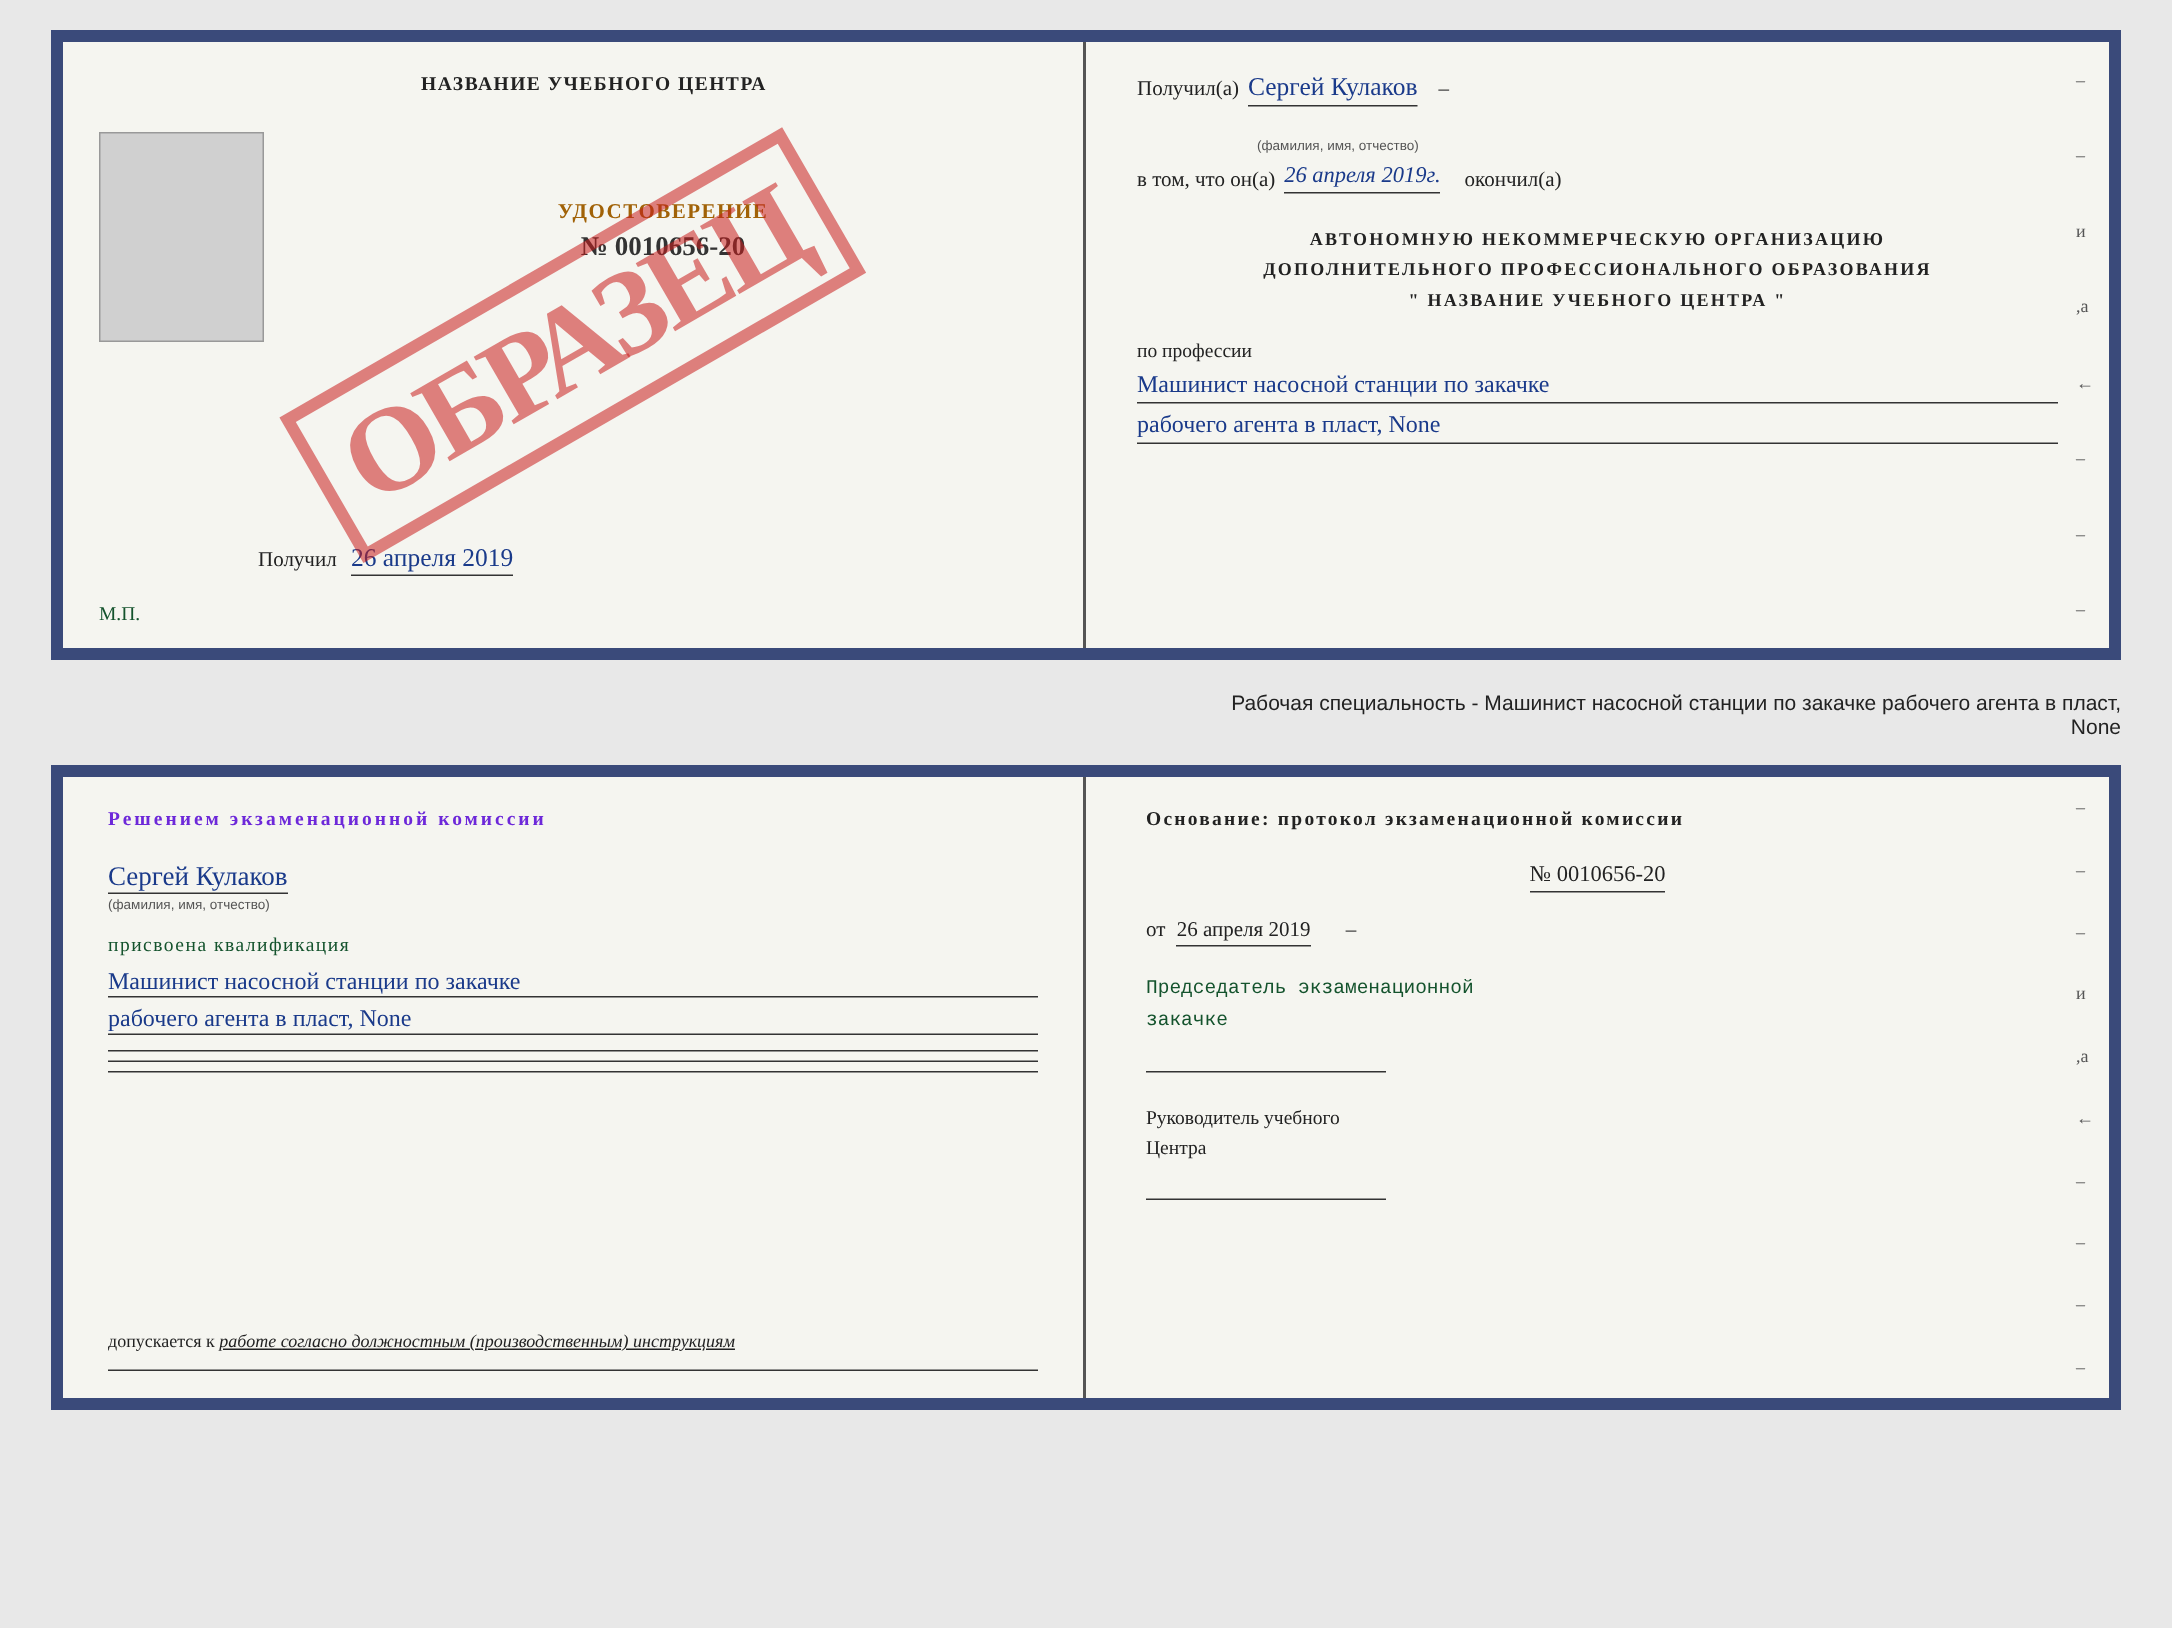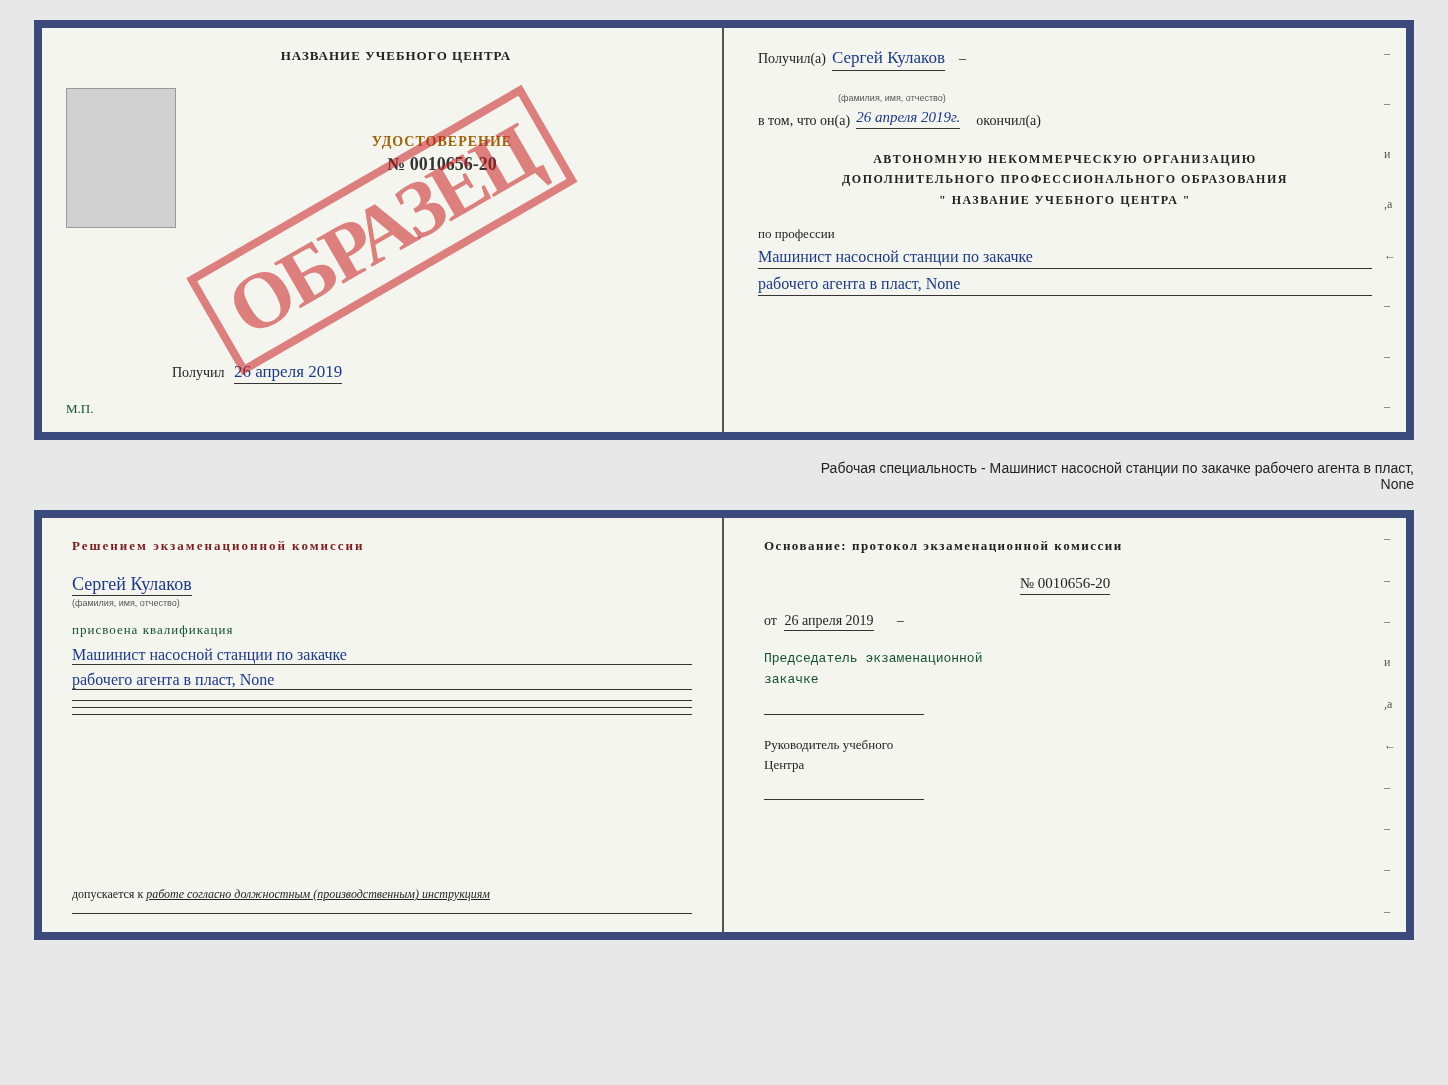--- a/index.html
+++ b/index.html
@@ -225,21 +225,21 @@
 
     .doc-bottom .right-panel {
       width: 50%;
       padding: 20px 40px;
       position: relative;
     }
 
     .resheniem-title {
       font-size: 13px;
       letter-spacing: 2px;
-      color: #7f1d1d;
+      color: #6d28d9;
       margin-bottom: 20px;
       font-weight: bold;
     }
 
     .bottom-name {
       font-family: 'Segoe Script', 'Brush Script MT', cursive;
       font-size: 18px;
       color: #1a3a8a;
       border-bottom: 1px solid #333;
       display: inline-block;

